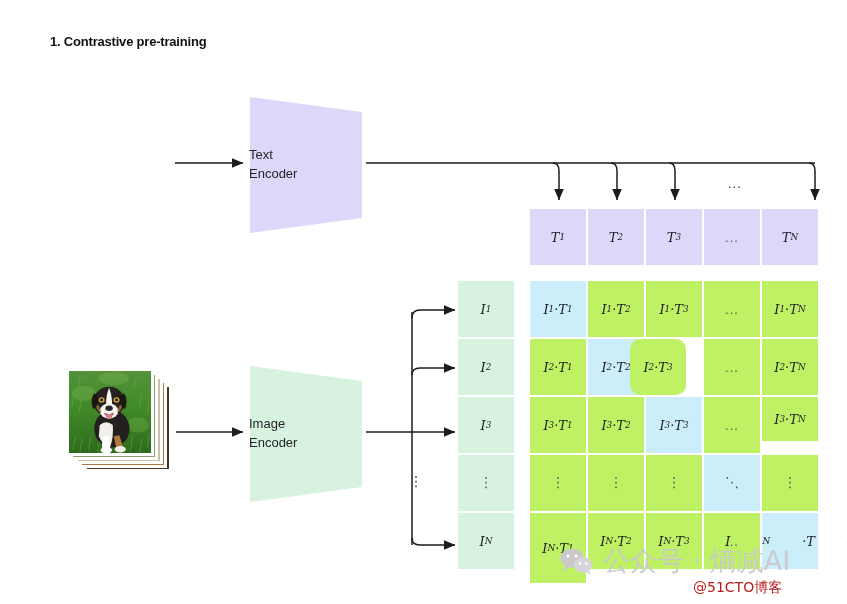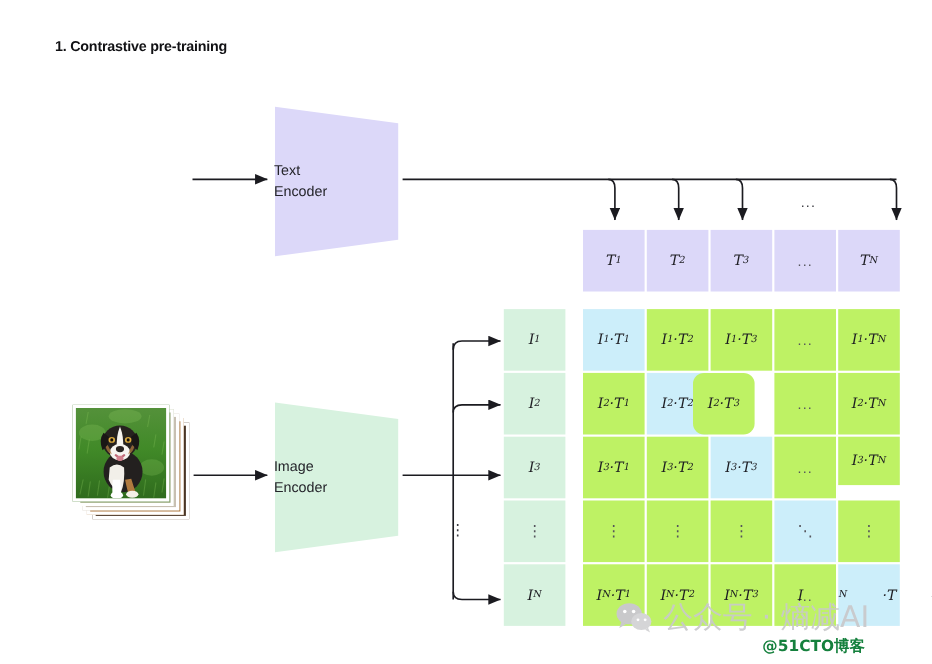--- a/index.html
+++ b/index.html
@@ -90,23 +90,22 @@
   .wm { position: absolute; pointer-events: none; }
   #wm-main {
     left: 560px; top: 543px;
     display: flex; align-items: center; gap: 9px;
     font-size: 27px; color: #c9c9cb; font-weight: normal;
     font-family: "DejaVu Sans", sans-serif;
   }
   #wm-main .wmtext { opacity: 0.92; }
   #wm-sub {
     left: 693px; top: 579px;
-    font-size: 14px; color: #15803d;
+    font-size: 14px; color: #b91c1c;
     font-family: "DejaVu Sans", sans-serif;
-    font-weight: bold;
   }
 </style>
 </head>
 <body>
 
 <div id="stage">
 
   <div class="title">1. Contrastive pre-training</div>
 
 
@@ -274,21 +273,21 @@
       </div>
       <div class="cell mcell" style="left: 646px; top: 455px; width: 56px; height: 56px;">
         <span class="vdots">⋮</span>
       </div>
       <div class="cell mcell hl" style="left: 704px; top: 455px; width: 56px; height: 56px;">
         <span class="vdots">⋱</span>
       </div>
       <div class="cell mcell" style="left: 762px; top: 455px; width: 56px; height: 56px;">
         <span class="vdots">⋮</span>
       </div>
-      <div class="cell mcell" style="left: 530px; top: 513px; width: 56px; height: 56px; text-align: center;">I<sub>N</sub>·T<sub>1</sub></div>
+      <div class="cell mcell" style="left: 530px; top: 513px; width: 56px; height: 70px; text-align: center;">I<sub>N</sub>·T<sub>1</sub></div>
       <div class="cell mcell" style="left: 588px; top: 513px; width: 56px; height: 56px;">I<sub>N</sub>·T<sub>2</sub></div>
       <div class="cell mcell" style="left: 646px; top: 513px; width: 56px; height: 56px;">I<sub>N</sub>·T<sub>3</sub></div>
       <div class="cell mcell" style="left: 704px; top: 513px; width: 56px; height: 56px;">
         <span class="dots">...</span>
       </div>
       <div class="cell mcell hl" style="left: 762px; top: 513px; width: 56px; height: 56px; gap: 32px;">I<sub>N</sub>·T<sub>N</sub></div>
     </div>
 
   <div class="wm" id="wm-main">
     <svg width="34" height="29" viewBox="0 0 34 29">

